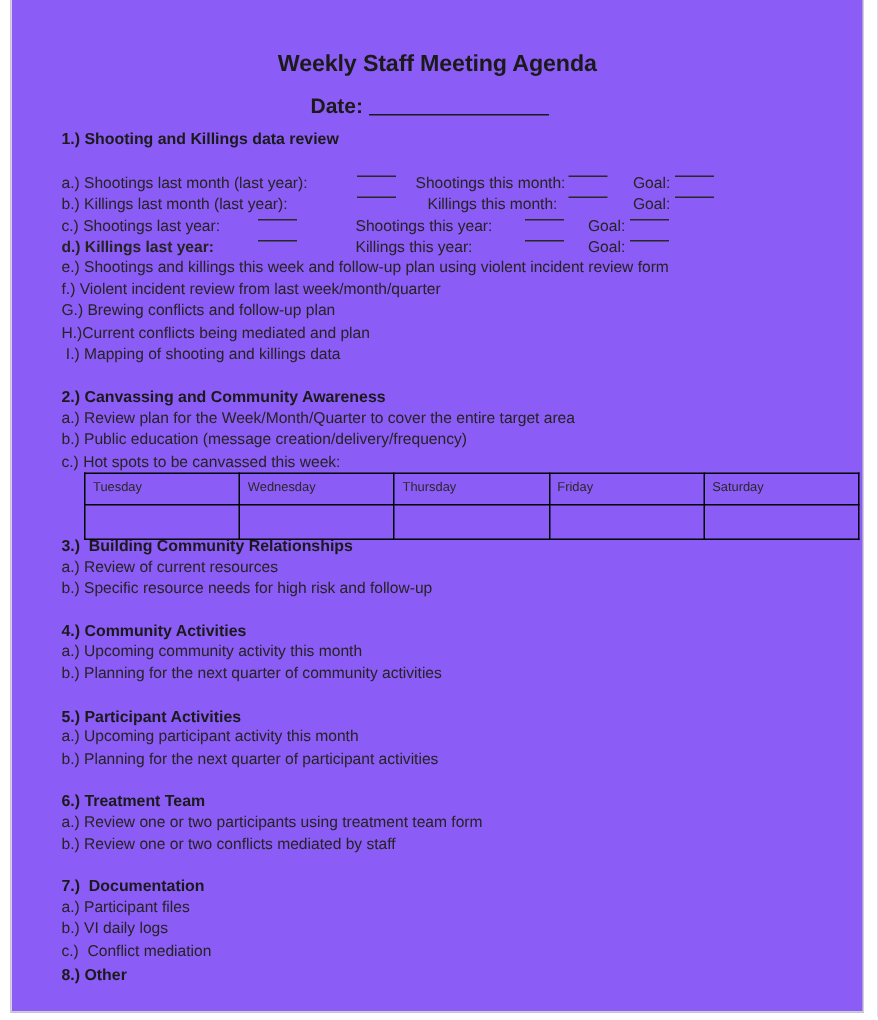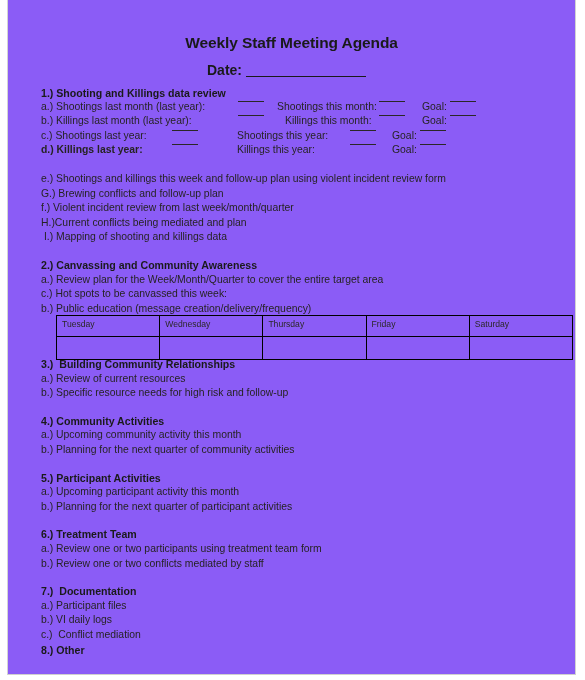--- a/index.html
+++ b/index.html
@@ -88,21 +88,21 @@
   
   .bl {
     display: inline-block;
     width: 26px;
     border-bottom: 1.5px solid #2a2727;
     vertical-align: 1px;
   }
 
   
   .row1 { position: relative; height: 14.6px; font-size: 10.4px; color: #262323; white-space: pre; }
-  .row1 > span { position: absolute; top: 0; text-align: center; }
+  .row1 > span { position: absolute; top: 16px; text-align: center; }
 
   
   .tbl-wrap {
     position: absolute;
     left: 33px;
     top: 315px;
     width: 517px;
     padding-left: 15px;
   }
   table.week {
@@ -182,31 +182,31 @@
         <span style="left:131px;" class="bl"></span>
         <span style="left:196px;">Killings this year:</span>
         <span style="left:309px;" class="bl"></span>
         <span style="left:351px;">Goal:</span>
         <span style="left:379px;" class="bl"></span>
       </div>
 
       <div class="gap"></div>
 
       <div class="line">e.) Shootings and killings this week and follow-up plan using violent incident review form</div>
+      <div class="line">f.) Violent incident review from last week/month/quarter</div>
       <div class="line">G.) Brewing conflicts and follow-up plan</div>
-      <div class="line">f.) Violent incident review from last week/month/quarter</div>
       <div class="line">H.)Current conflicts being mediated and plan</div>
       <div class="line"> I.) Mapping of shooting and killings data</div>
 
       <div class="gap"></div>
 
       <div class="sec-head">2.) Canvassing and Community Awareness</div>
       <div class="line">a.) Review plan for the Week/Month/Quarter to cover the entire target area</div>
+      <div class="line">b.) Public education (message creation/delivery/frequency)</div>
       <div class="line">c.) Hot spots to be canvassed this week:</div>
-      <div class="line">b.) Public education (message creation/delivery/frequency)</div>
     </div>
 
     <div class="tbl-wrap">
       <table class="week">
         <thead>
           <tr>
             <th>Tuesday</th>
             <th>Wednesday</th>
             <th>Thursday</th>
             <th>Friday</th>

